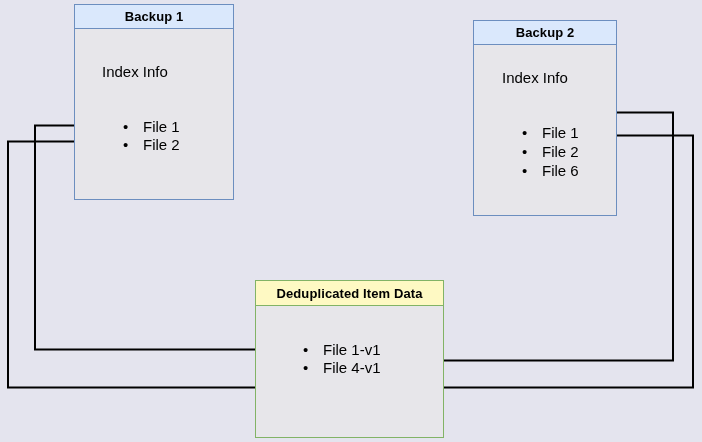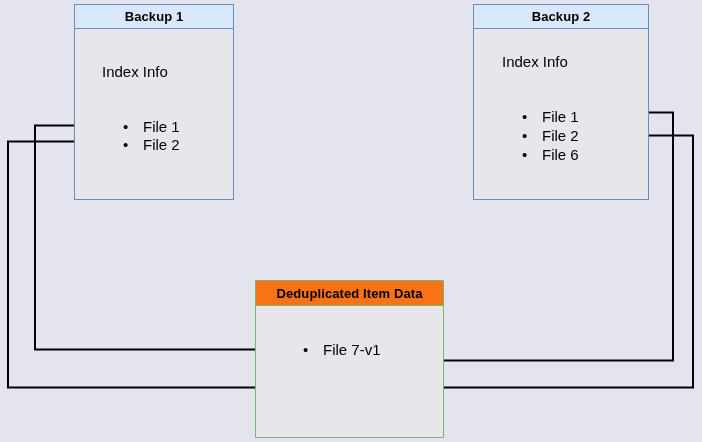--- a/index.html
+++ b/index.html
@@ -43,21 +43,21 @@
     width: 100%;
     box-sizing: border-box;
     display: flex;
     align-items: center;
     justify-content: center;
     font-size: 13px;
     font-weight: bold;
     letter-spacing: 0.1px;
   }
   .blue .hdr  { height: 24px; background: #dae8fc; border-bottom: 1px solid #6c8ebf; }
-  .green .hdr { height: 25px; background: #f97316; border-bottom: 1px solid #82b366; }
+  .green .hdr { height: 25px; background: #fef9c3; border-bottom: 1px solid #82b366; }
   .subtitle {
     position: absolute;
     font-size: 15px;
     white-space: nowrap;
   }
   ul.files {
     position: absolute;
     margin: 0;
     padding: 0;
     list-style: none;
@@ -98,34 +98,35 @@
     <div class="hdr">
       <span>Backup 1</span>
     </div>
     <div class="subtitle" style="left:27px; top:58px;">Index Info</div>
     <ul class="files lh18" style="left:42px; top:113px;">
       <li>File 1</li>
       <li>File 2</li>
     </ul>
   </div>
 
-  <div class="box blue" style="left:473px; top:4px; width:176px; height:196px;">
+  <div class="box blue" style="left:473px; top:20px; width:144px; height:196px;">
     <div class="hdr">
       <span>Backup 2</span>
     </div>
     <div class="subtitle" style="left:28px; top:48px;">Index Info</div>
     <ul class="files lh19" style="left:42px; top:102px;">
       <li>File 1</li>
       <li>File 2</li>
       <li>File 6</li>
     </ul>
   </div>
 
   <div class="box green" style="left:255px; top:280px; width:189px; height:158px;">
     <div class="hdr">
       <span>Deduplicated Item Data</span>
     </div>
     <ul class="files lh18" style="left:41px; top:60px;">
-      <li>File 7-v1</li>
+      <li>File 1-v1</li>
+      <li>File 4-v1</li>
     </ul>
   </div>
 
 </div>
 
 </body></html>

